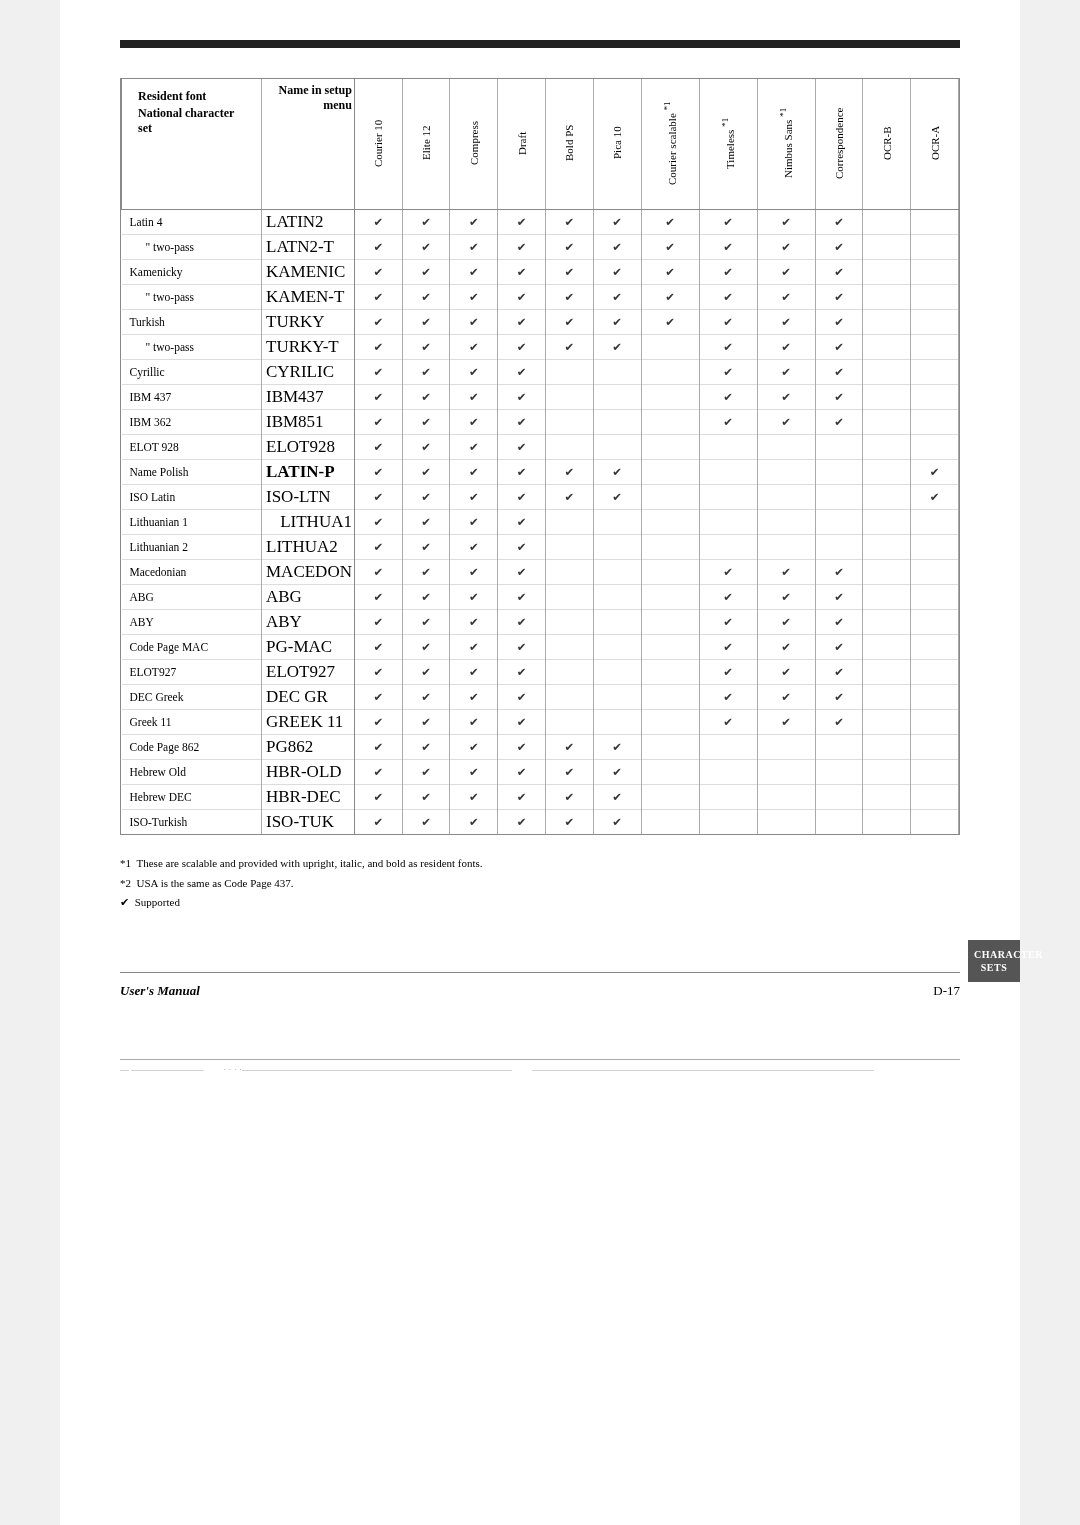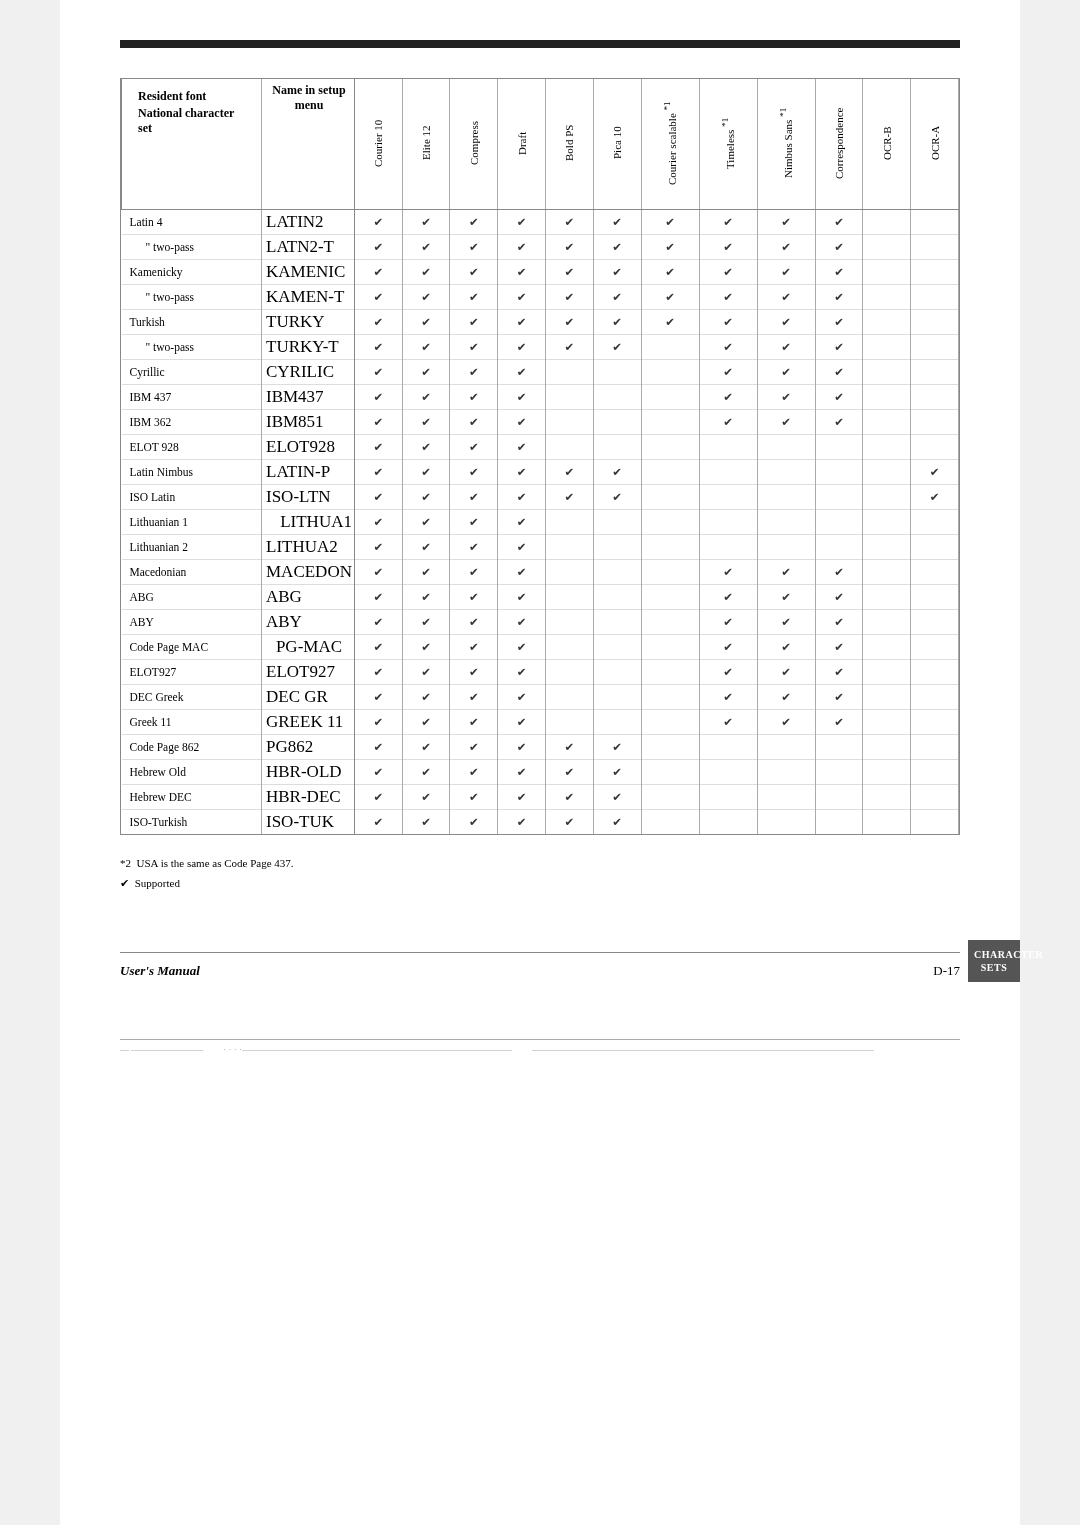--- a/index.html
+++ b/index.html
@@ -41,21 +41,21 @@
       padding: 4px 2px 4px 2px;
       text-align: center;
       font-weight: normal;
       font-size: 11px;
     }
     .header-row th:first-child {
       text-align: left;
       padding-left: 8px;
     }
     .header-row th:nth-child(2) {
-      text-align: center;
+      text-align: right;
       padding-left: 4px;
     }
     .rotated-header {
       writing-mode: vertical-rl;
       transform: rotate(180deg);
       white-space: nowrap;
       font-size: 11px;
       height: 120px;
       display: inline-block;
     }
@@ -333,22 +333,22 @@
             <td class="check"></td>
             <td class="check"></td>
             <td class="check"></td>
             <td class="check"></td>
             <td class="check"></td>
             <td class="check"></td>
             <td class="check"></td>
             <td class="check"></td>
           </tr>
           <tr class="data-row">
-            <td>Latin Nimbus</td>
-            <td style="text-align: left; padding-left: 4px; border-right: 1px solid rgb(136, 136, 136);">LATIN-P</td>
+            <td>Name Polish</td>
+            <td style="text-align: left; padding-left: 4px; border-right: 1px solid rgb(136, 136, 136); font-weight: bold;">LATIN-P</td>
             <td class="check" style="color: rgb(51, 51, 51);">✔</td>
             <td class="check" style="color: rgb(51, 51, 51);">✔</td>
             <td class="check" style="color: rgb(51, 51, 51);">✔</td>
             <td class="check" style="color: rgb(51, 51, 51);">✔</td>
             <td class="check" style="color: rgb(51, 51, 51);">✔</td>
             <td class="check" style="color: rgb(51, 51, 51);">✔</td>
             <td class="check"></td>
             <td class="check"></td>
             <td class="check"></td>
             <td class="check"></td>
@@ -446,21 +446,21 @@
             <td class="check"></td>
             <td class="check"></td>
             <td class="check" style="color: rgb(51, 51, 51);">✔</td>
             <td class="check" style="color: rgb(51, 51, 51);">✔</td>
             <td class="check" style="color: rgb(51, 51, 51);">✔</td>
             <td class="check"></td>
             <td class="check"></td>
           </tr>
           <tr class="data-row">
             <td>Code Page MAC</td>
-            <td style="text-align: center; padding-left: 4px; border-right: 1px solid rgb(136, 136, 136);">PG-MAC</td>
+            <td style="text-align: left; padding-left: 4px; border-right: 1px solid rgb(136, 136, 136);">PG-MAC</td>
             <td class="check" style="color: rgb(51, 51, 51);">✔</td>
             <td class="check" style="color: rgb(51, 51, 51);">✔</td>
             <td class="check" style="color: rgb(51, 51, 51);">✔</td>
             <td class="check" style="color: rgb(51, 51, 51);">✔</td>
             <td class="check"></td>
             <td class="check"></td>
             <td class="check"></td>
             <td class="check" style="color: rgb(51, 51, 51);">✔</td>
             <td class="check" style="color: rgb(51, 51, 51);">✔</td>
             <td class="check" style="color: rgb(51, 51, 51);">✔</td>
@@ -577,20 +577,21 @@
             <td class="check"></td>
             <td class="check"></td>
             <td class="check"></td>
             <td class="check"></td>
           </tr>
         </tbody>
     </table>
   </div>
 
   <div class="footnotes">
+    <div>*1&nbsp;&nbsp;These are scalable and provided with upright, italic, and bold as resident fonts.</div>
     <div>*2&nbsp;&nbsp;USA is the same as Code Page 437.</div>
     <div>✔&nbsp;&nbsp;Supported</div>
   </div>
 
   <div class="char-sets-tab">CHARACTER<br>SETS</div>
 
   <div class="bottom-section">
     <span class="users-manual">User's Manual</span>
     <span class="page-num">D-17</span>
   </div>

